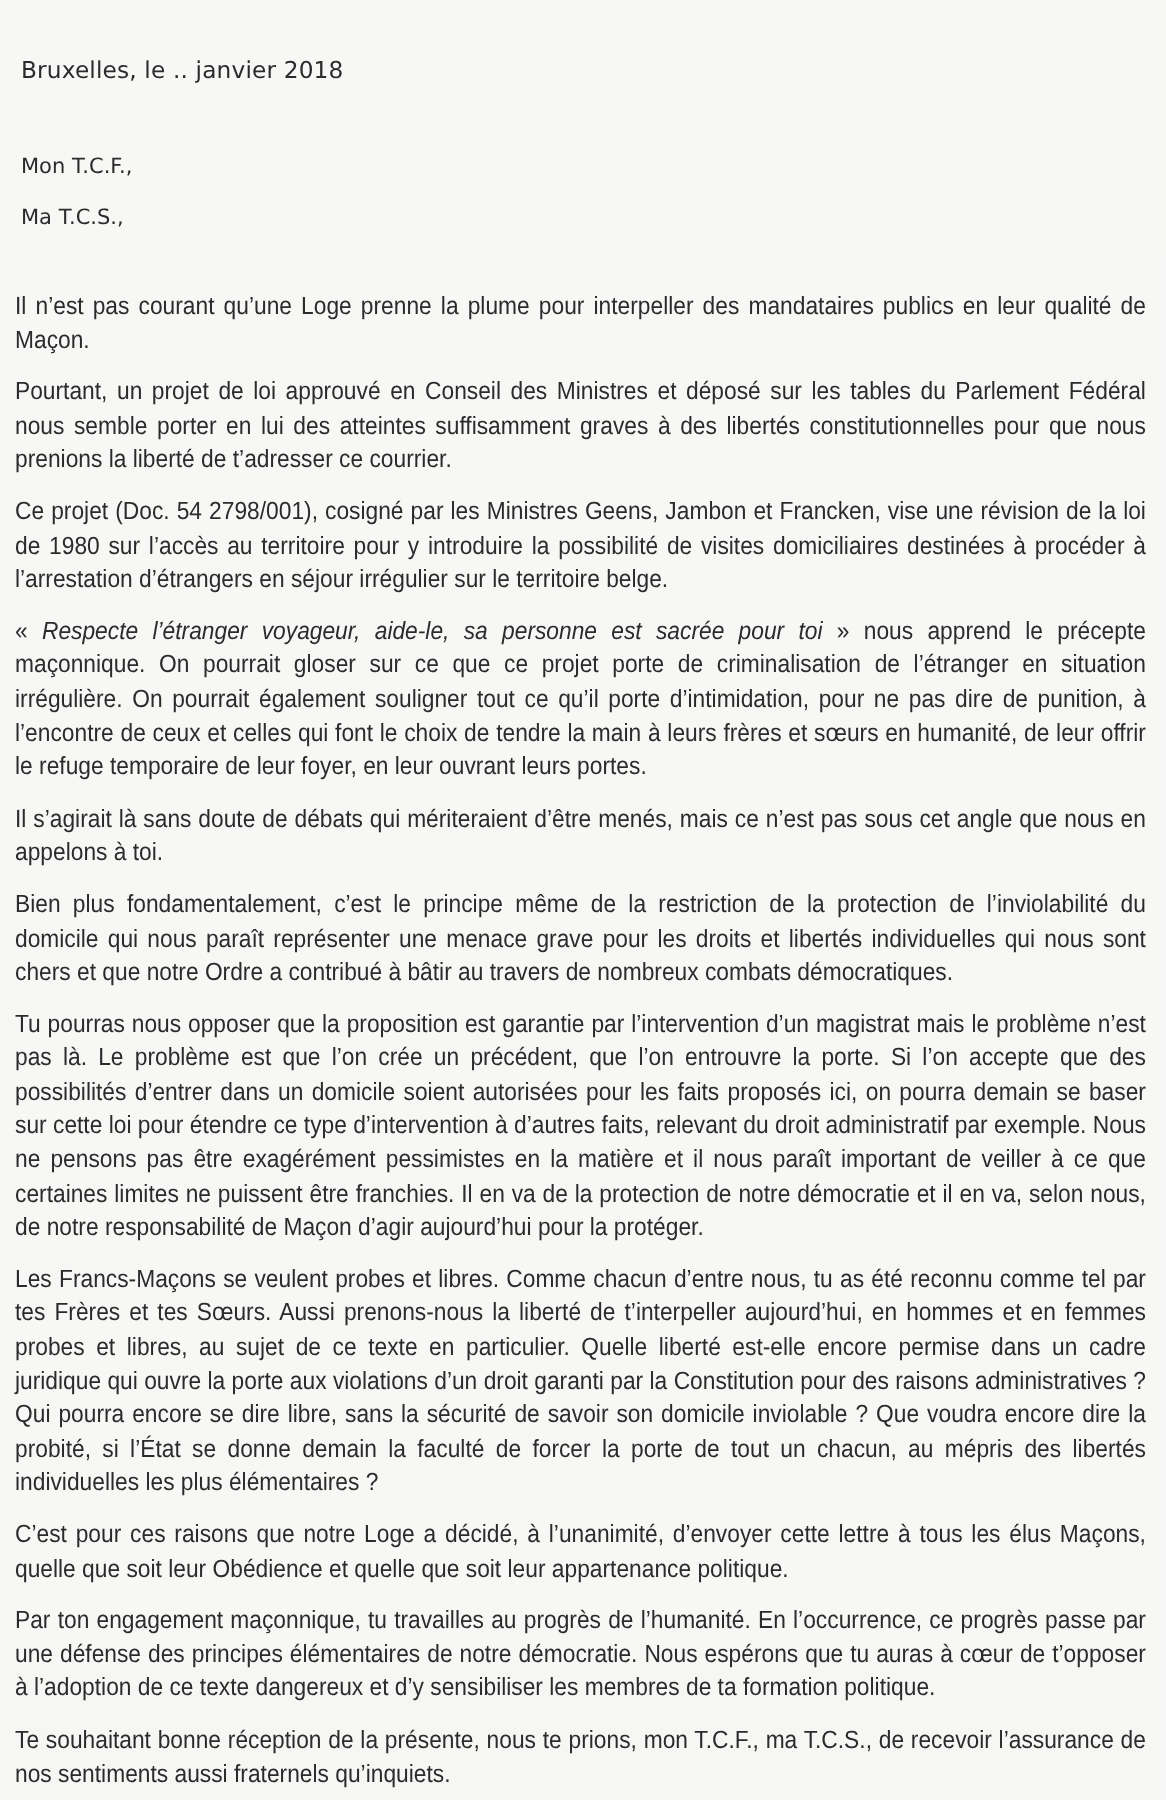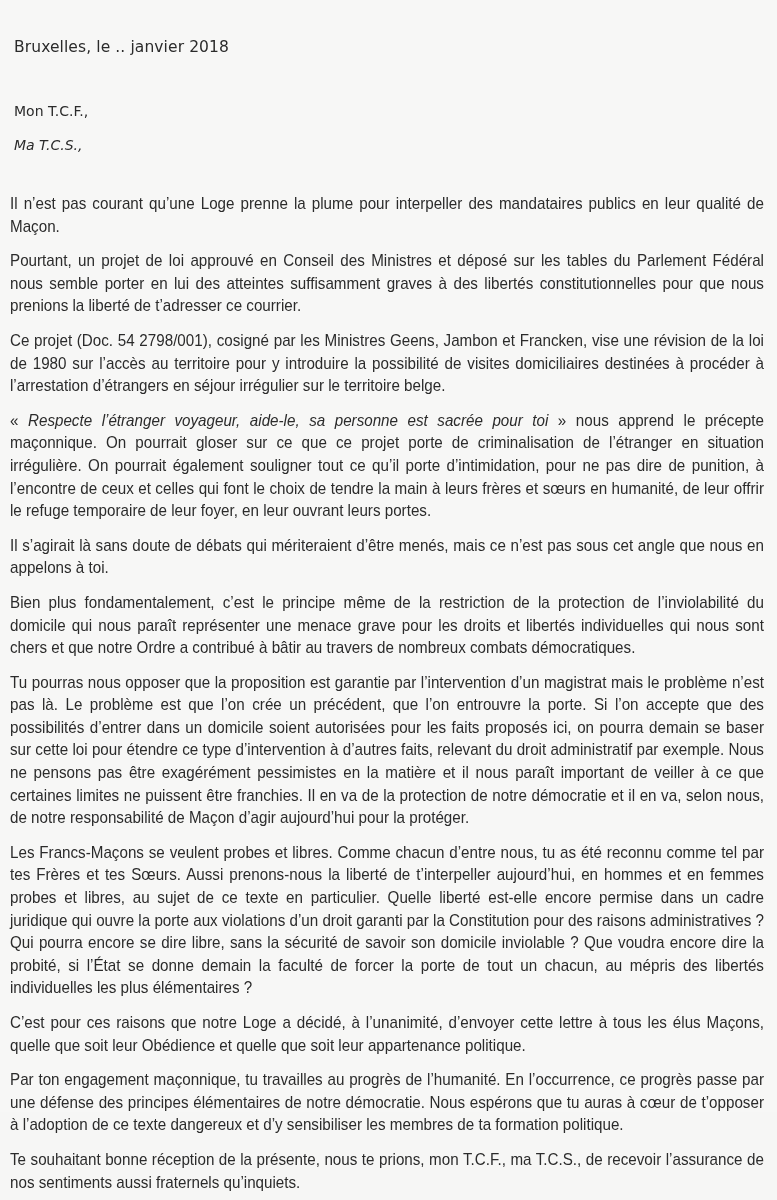--- a/index.html
+++ b/index.html
@@ -30,21 +30,21 @@
       font-size: 15.5px;
       letter-spacing: 0.1px;
     }
     .salutation {
       position: absolute;
       left: 14px;
       font-family: "DejaVu Sans", sans-serif;
       font-size: 14px;
     }
     .sal-1 { top: 103px; }
-    .sal-2 { top: 137px; font-style: italic; }
+    .sal-2 { top: 137px; }
     .body-text {
       position: absolute;
       left: 10px;
       top: 193px;
       width: 754px;
       font-family: "Liberation Sans", sans-serif;
       font-size: 16.6px;
       line-height: 22.6px;
       text-align: justify;
       transform: scaleX(0.915);

